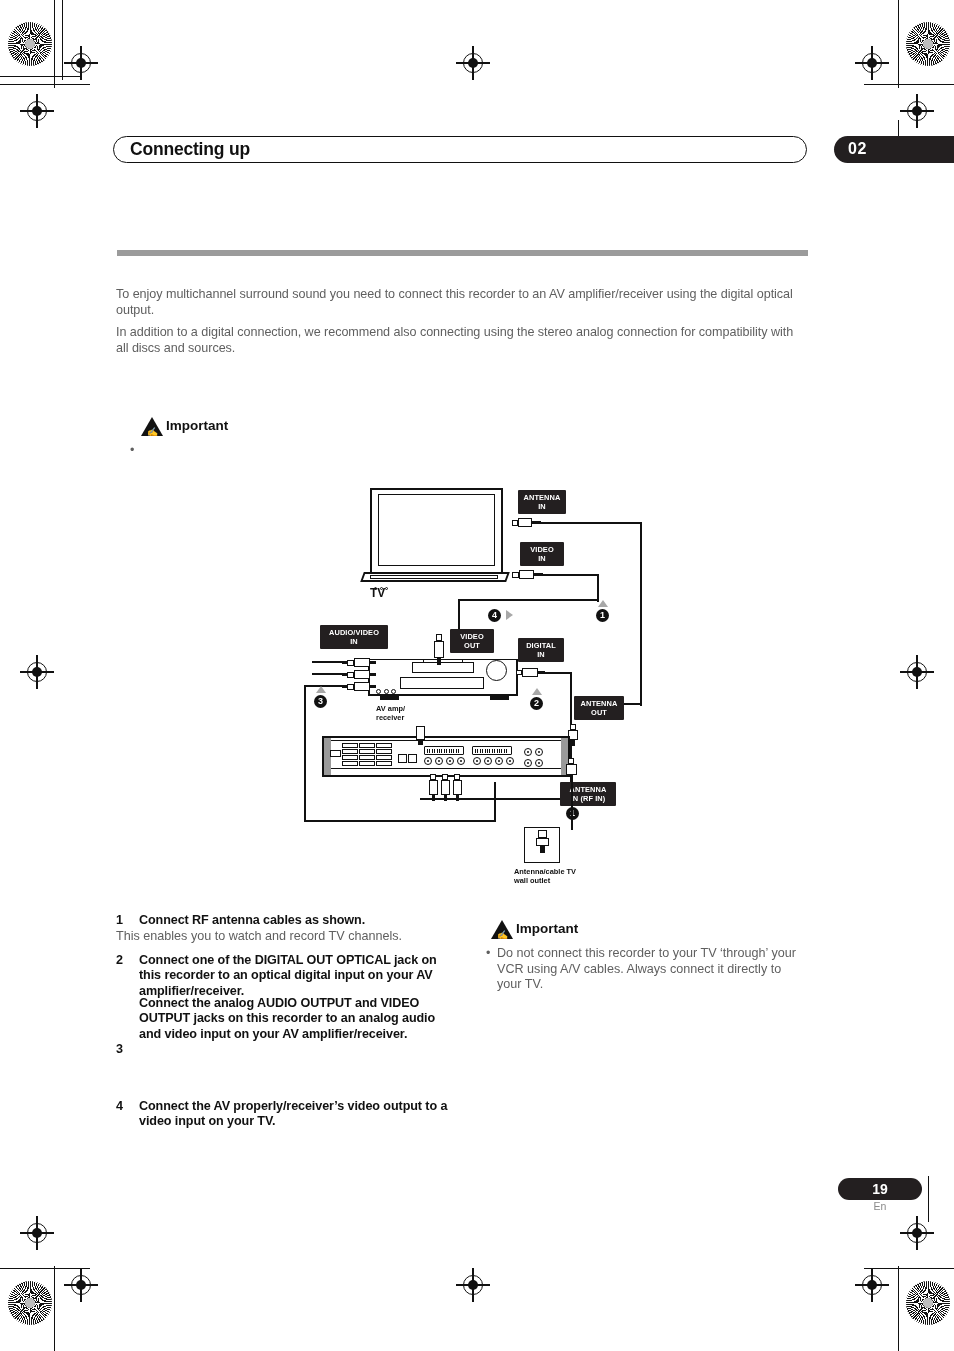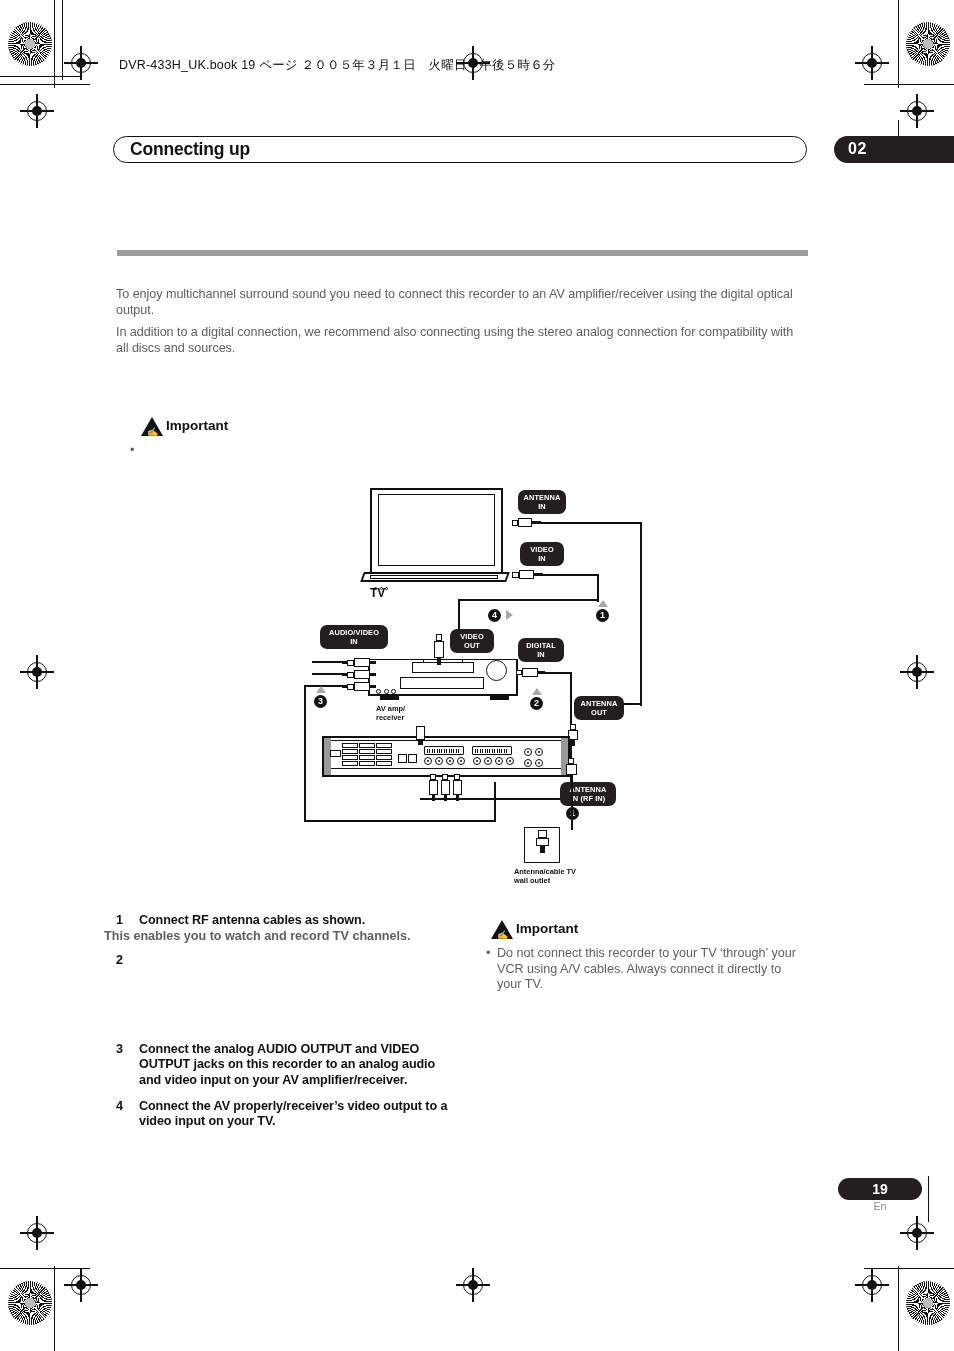--- a/index.html
+++ b/index.html
@@ -130,21 +130,21 @@
   }
   .tv-leds{position:absolute;left:84px;top:93.5px;width:22px;height:4px;}
   .tv-leds i{
     display:inline-block;width:3px;height:3px;border:0.9px solid #111;
     border-radius:50%;margin-right:2.5px;box-sizing:border-box;
   }
   .tv-label{position:absolute;left:80px;top:104px;font-size:12px;font-weight:bold;color:#111;}
 
   
   .jlabel{
-    position:absolute;background:#231f20;color:#fff;border-radius:7px;
+    position:absolute;background:#231f20;color:#fff;border-radius:1px;
     font-size:7.4px;font-weight:bold;text-align:center;line-height:9.2px;
     padding:3px 4px;box-sizing:border-box;letter-spacing:0.1px;
   }
 
   
   .cable{position:absolute;background:#111;}
 
   
   .plug{position:absolute;}
   .plug .barrel{position:absolute;border:1.5px solid #111;background:#fff;box-sizing:border-box;}
@@ -328,21 +328,20 @@
 
   <div class="cropline" style="left:898px;top:0;width:1.4px;height:88px;"></div>
   <div class="cropline" style="left:864px;top:84px;width:90px;height:1.4px;"></div>
 
   <div class="cropline" style="left:54px;top:1266px;width:1.4px;height:85px;"></div>
   <div class="cropline" style="left:0;top:1268px;width:90px;height:1.4px;"></div>
 
   <div class="cropline" style="left:898px;top:1266px;width:1.4px;height:85px;"></div>
   <div class="cropline" style="left:864px;top:1268px;width:90px;height:1.4px;"></div>
 
-  <div class="bookline">DVR-433H_UK.book  19 ページ  ２００５年３月１日　火曜日　午後５時６分</div>
 
   <div class="chapter-bar"></div>
   <div class="chapter-title">Connecting up</div>
   <div class="tabtick"></div>
   <div class="chapter-tab">
     <span>02</span>
   </div>
 
   <div class="rule"></div>
 
@@ -555,26 +554,27 @@
     </div>
     <div class="outlet-label">
       <span>Antenna/cable TV</span><br>
       <span>wall outlet</span>
     </div>
 
   </div>
 
   <div class="step-num" style="left:116px;top:913px;">1</div>
   <div class="step-title" style="left:139px;top:913px;width:320px;">Connect RF antenna cables as shown.</div>
-  <div class="step-desc" style="left:104px;top:929px;width:330px;font-weight:bold;">This enables you to watch and record TV channels.</div>
+  <div class="step-desc" style="left:116px;top:929px;width:330px;">This enables you to watch and record TV channels.</div>
 
   <div class="step-num" style="left:116px;top:953px;">2</div>
+  <div class="step-title" style="left:139px;top:953px;width:312px;">Connect one of the DIGITAL OUT OPTICAL jack on this recorder to an optical digital input on your AV amplifier/receiver.</div>
 
   <div class="step-num" style="left:116px;top:1042px;">3</div>
-  <div class="step-title" style="left:139px;top:1042px;width:310px;">Connect the analog AUDIO OUTPUT and VIDEO OUTPUT jacks on this recorder to an analog audio and video input on your AV amplifier/receiver.</div>
+  <div class="step-title" style="left:139px;top:996px;width:310px;">Connect the analog AUDIO OUTPUT and VIDEO OUTPUT jacks on this recorder to an analog audio and video input on your AV amplifier/receiver.</div>
 
   <div class="step-num" style="left:116px;top:1099px;">4</div>
   <div class="step-title" style="left:139px;top:1099px;width:315px;">Connect the AV properly/receiver’s video output to a video input on your TV.</div>
 
   <div class="warn-tri" style="left:491px;top:920px;"></div>
   <div class="warn-hand" style="left:497.5px;top:931px;">✍</div>
   <div class="imp-label" style="left:516px;top:921px;">Important</div>
   <div class="bullet" style="left:486px;top:946px;">•</div>
   <div class="imp-text" style="left:497px;top:946px;width:312px;">Do not connect this recorder to your TV ‘through’ your VCR using A/V cables. Always connect it directly to your TV.</div>
 

